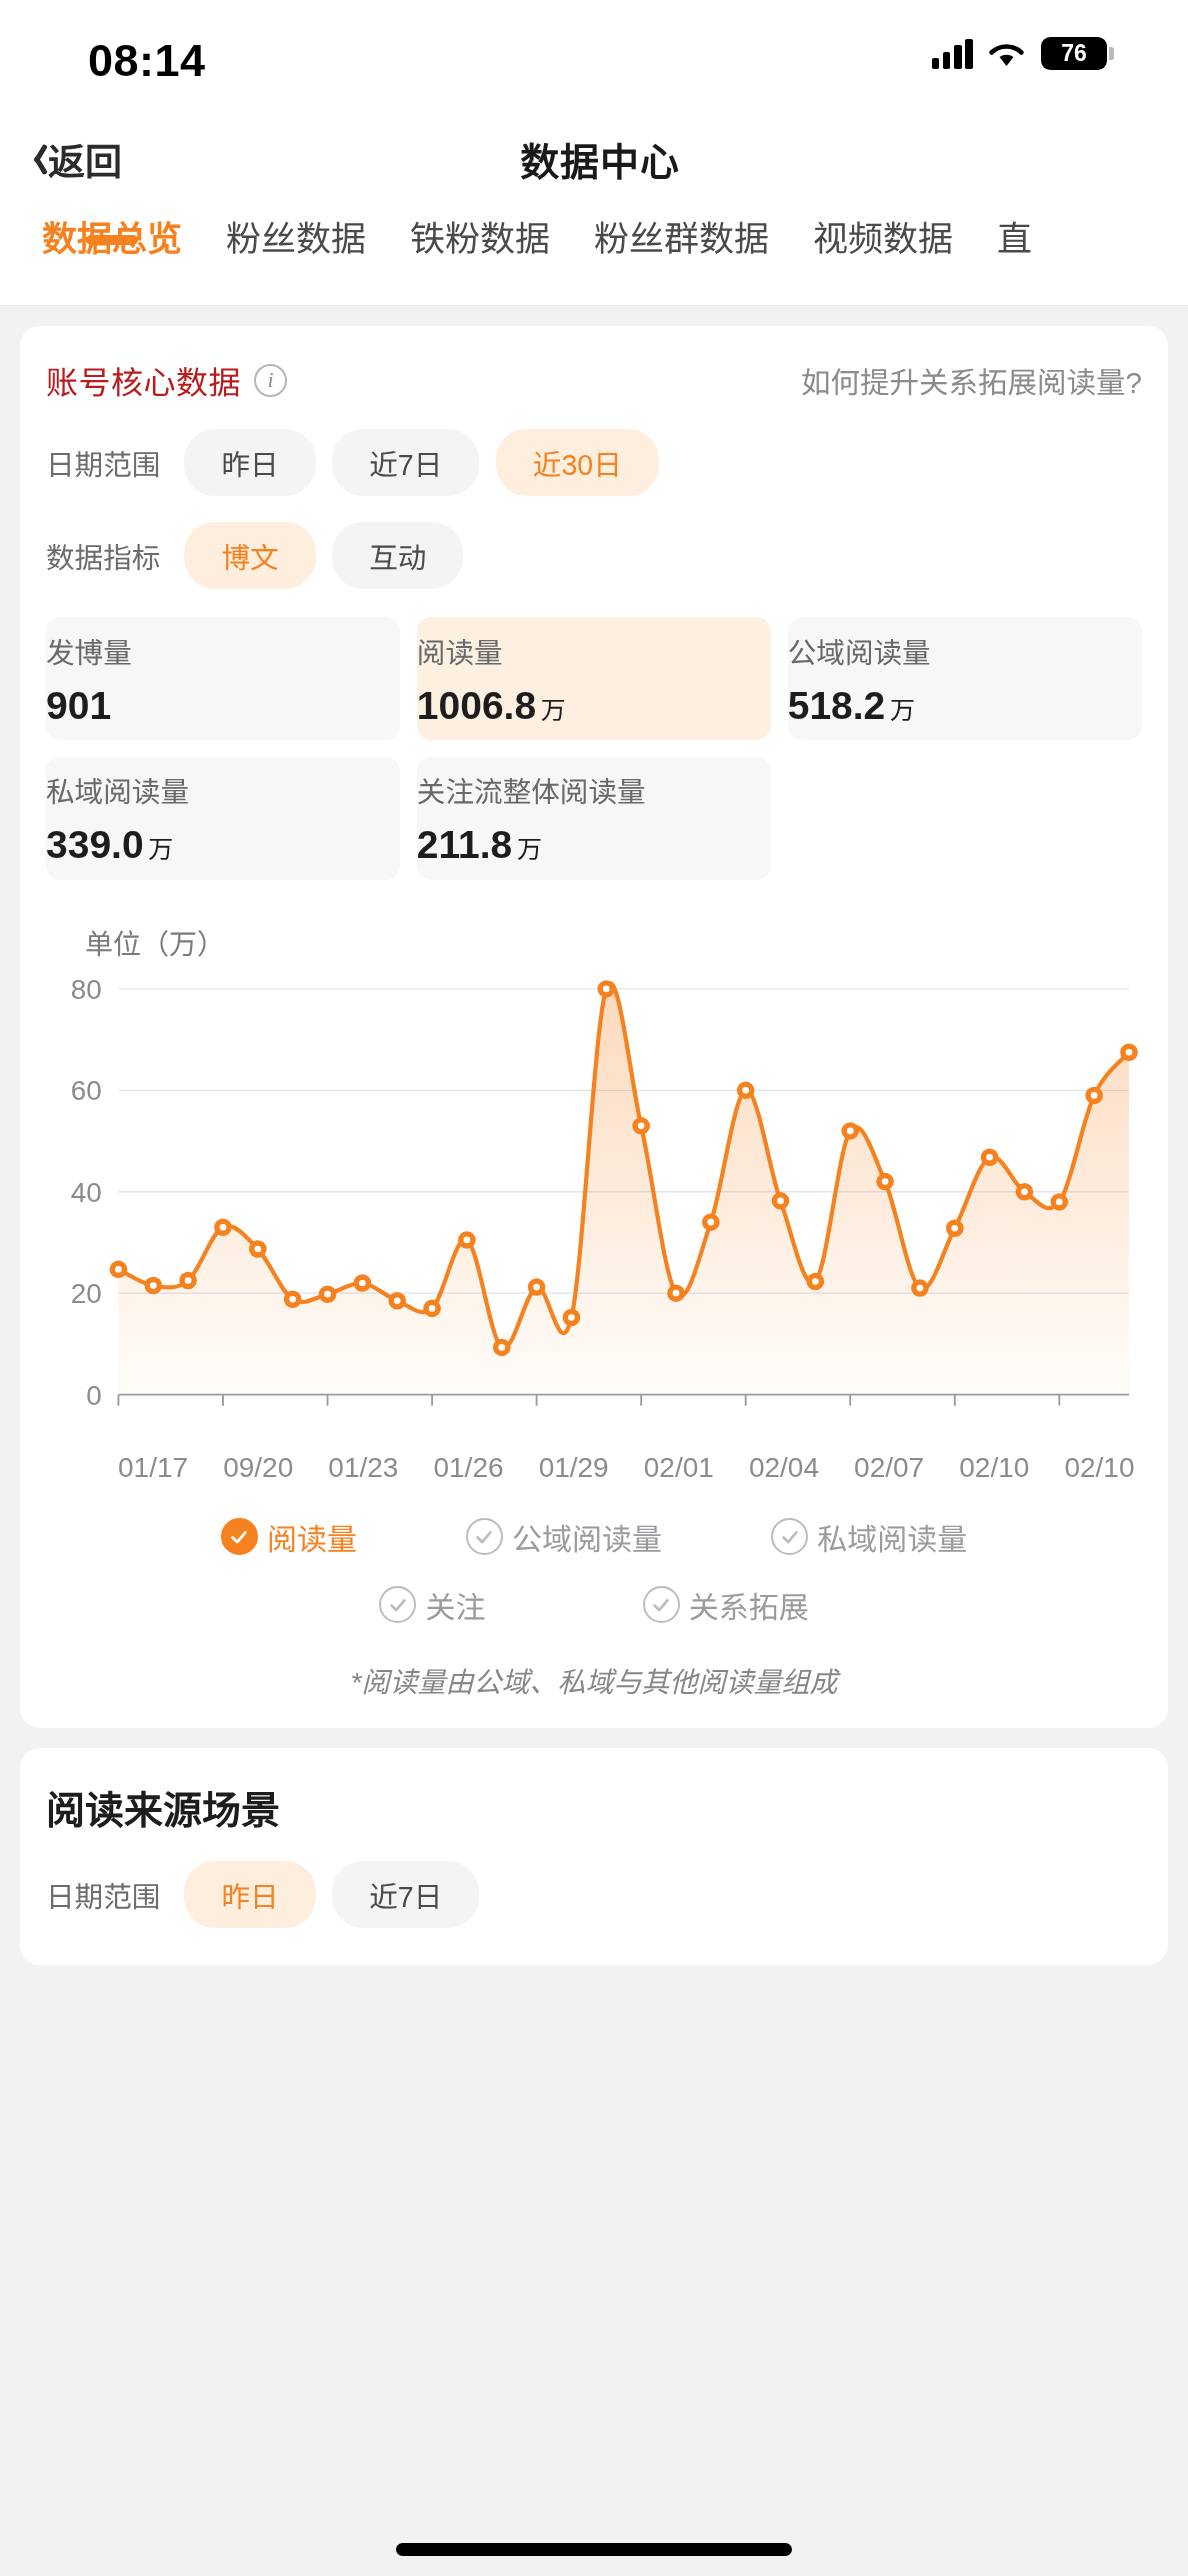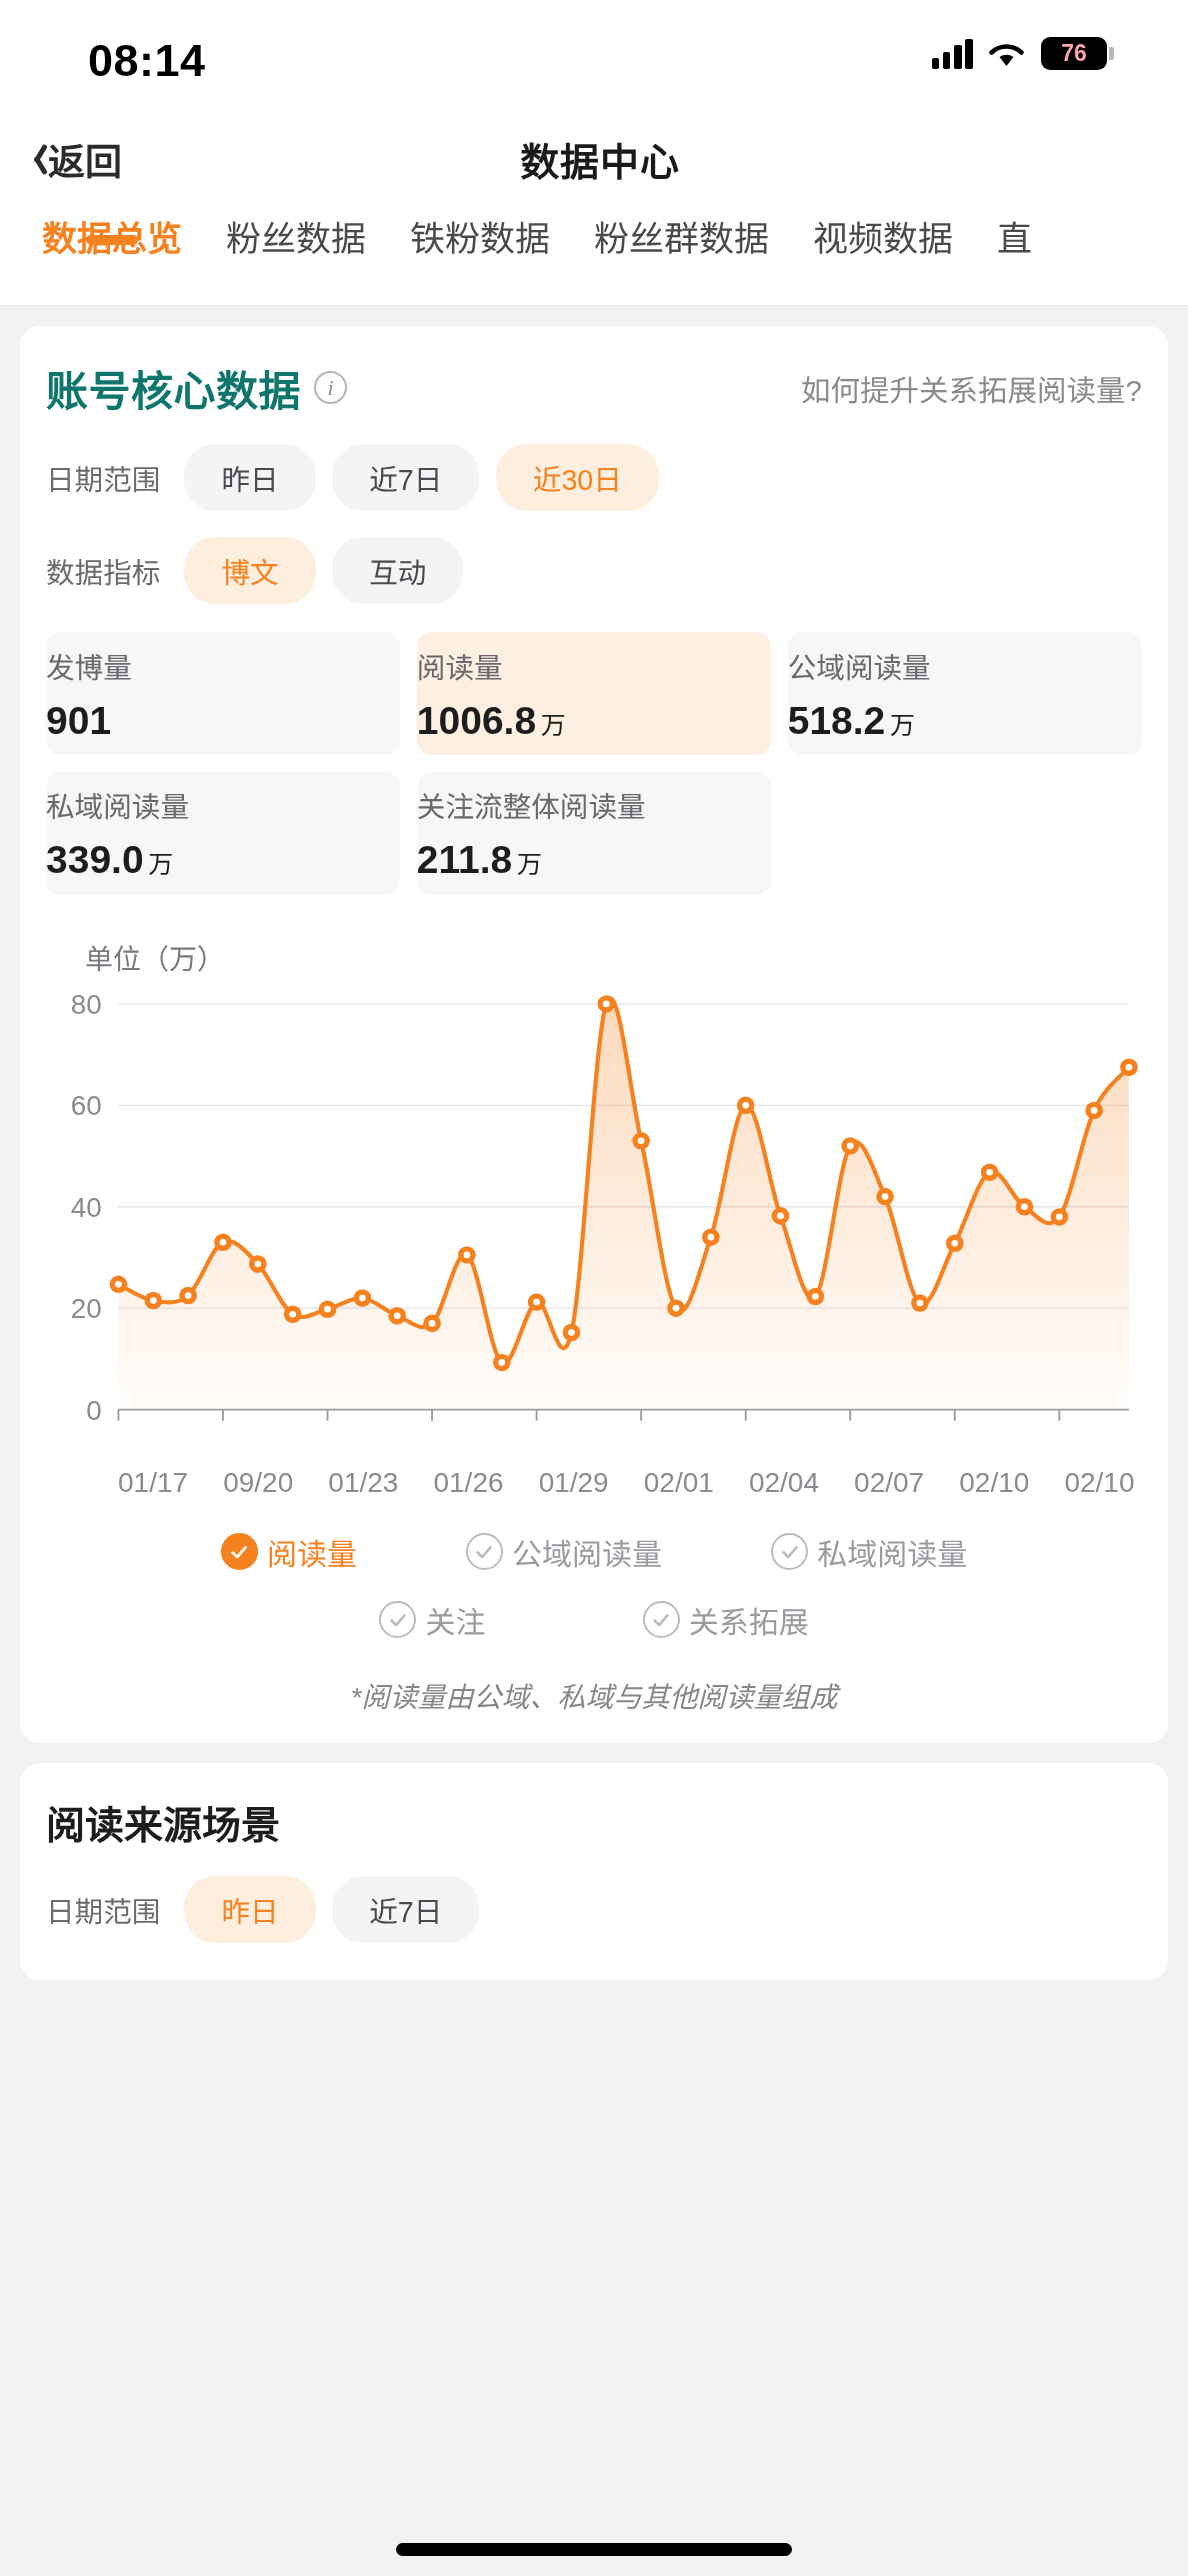--- a/index.html
+++ b/index.html
@@ -21,21 +21,21 @@
   .bars i { display:block; width:7.4px; background:#000; border-radius:1.8px; }
   .bars i:nth-child(1){ height:11px; }
   .bars i:nth-child(2){ height:17.5px; }
   .bars i:nth-child(3){ height:24px; }
   .bars i:nth-child(4){ height:30px; }
   .wifi { width:39px; height:29.5px; position:relative; }
   .batt {
     position:relative; width:66px; height:33px; background:#000;
     border-radius:9.2px; display:flex; align-items:center; justify-content:center;
   }
-  .batt span { color:#fca5a5; font-size:23px; font-weight:700; line-height:1; }
+  .batt span { color:#ffffff; font-size:23px; font-weight:700; line-height:1; }
   .batt::after {
     content:""; position:absolute; right:-7.4px; top:10px;
     width:5.5px; height:13px; background:#b9b9bd; border-radius:0 2.8px 2.8px 0;
   }
 
   
   .navbar { position:relative; height:88px; background:#fff; }
   .nav-back {
     position:absolute; left:26px; top:0; height:88px;
     display:flex; align-items:center; gap:2px;font-weight:bold;
@@ -70,21 +70,21 @@
     bottom:16.6px; width:52px; height:10px; background:#f5811f; border-radius:5.5px;
   }
 
   
   .scroll { position:relative; height:2270px; background:#f2f2f4; padding:0 20px; }
 
   .card { background:#fff; border-radius:20px; margin-top:20px; padding:31px 26px 28px 26px; }
 
   .card-head { display:flex; align-items:center; justify-content:space-between; }
   .card-title-wrap { display:flex; align-items:center; gap:13px; }
-  .card-title { font-size:42px; font-weight:700; color:#0f766e; letter-spacing:0.5px; }
+  .card-title { font-size:32px; font-weight:400; color:#b91c1c; letter-spacing:0.5px; }
   .info-ic {
     width:33px; height:33px; border:2.3px solid #b5b5ba; border-radius:50%;
     display:flex; align-items:center; justify-content:center;
     font-size:22px; color:#8e8e93; font-family:"Liberation Serif",serif; font-style:italic;
   }
   .card-link { font-size:29.5px; color:#8a8a8f; }
 
   .filter-row { display:flex; align-items:center; gap:0; margin-top:26px; }
   .filter-label { font-size:28.6px; color:#6b6b70; margin-right:7.4px; }
   .chip {

